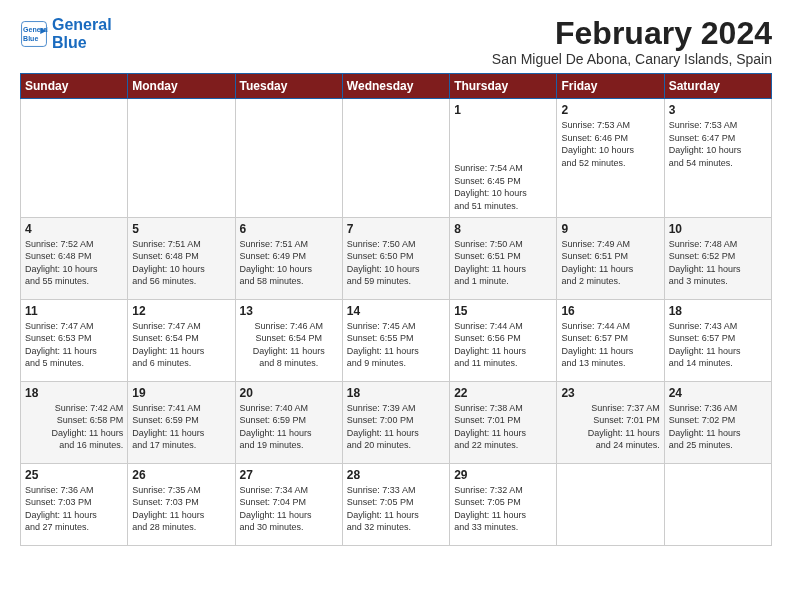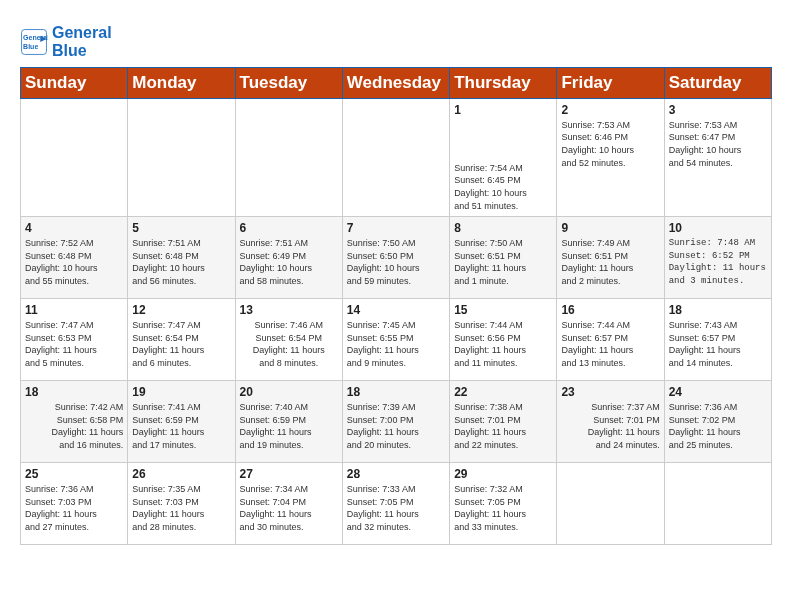--- a/index.html
+++ b/index.html
@@ -5,21 +5,21 @@
     * { margin: 0; padding: 0; box-sizing: border-box; }
     body {
       font-family: Arial, sans-serif;
       background: #fff;
       width: 792px;
       height: 612px;
       overflow: hidden;
     }
     .page {
       width: 792px;
-      padding: 24px 20px 10px 20px;
+      padding: 16px 20px 10px 20px;
     }
     .header-top {
       display: flex;
       align-items: flex-start;
       justify-content: space-between;
       margin-bottom: 4px;
     }
     .logo {
       display: flex;
       align-items: center;
@@ -42,23 +42,23 @@
       font-size: 14px;
       color: #333;
       font-weight: normal;
     }
     table {
       width: 100%;
       border-collapse: collapse;
       margin-top: 6px;
     }
     thead tr th {
-      background-color: #c2410c;
+      background-color: #7f1d1d;
       color: #fff;
-      font-size: 17px;
+      font-size: 12px;
       font-weight: bold;
       padding: 5px 4px;
       text-align: left;
       border: 1px solid #1a60a8;
     }
     tbody tr td {
       vertical-align: top;
       font-size: 9.5px;
       color: #333;
       padding: 4px 4px;
@@ -93,20 +93,24 @@
         <rect x="2" y="2" width="32" height="32" rx="4" fill="#fff" stroke="#1a6bbf" stroke-width="1"></rect>
         <text x="4" y="16" font-size="9" font-weight="bold" fill="#1a6bbf" font-family="Arial">General</text>
         <text x="4" y="27" font-size="9" font-weight="bold" fill="#1a6bbf" font-family="Arial">Blue</text>
         <polygon points="26,10 34,14 26,18" fill="#1a6bbf"></polygon>
       </svg>
       <div style="display:flex; flex-direction:column; line-height:1.15;">
         <span style="font-size:16px; font-weight:bold; color:#1a6bbf;">General</span>
         <span style="font-size:16px; font-weight:bold; color:#1a6bbf;">Blue</span>
       </div>
     </div>
+    <div class="title-block">
+      <div class="month-title">February 2024</div>
+      <div class="subtitle">San Miguel De Abona, Canary Islands, Spain</div>
+    </div>
   </div>
 
   <table>
     <thead>
       <tr>
       <th>Sunday</th>
           <th>Monday</th>
           <th>Tuesday</th>
           <th>Wednesday</th>
           <th>Thursday</th>
@@ -180,21 +184,21 @@
           </td>
           <td>
             <span class="day-num">9</span>
             <div class="day-info" style="white-space: pre-line;">Sunrise: 7:49 AM
 Sunset: 6:51 PM
 Daylight: 11 hours
 and 2 minutes.</div>
           </td>
           <td>
             <span class="day-num">10</span>
-            <div class="day-info" style="white-space: pre-line; font-family: Liberation Mono, monospace;">Sunrise: 7:48 AM
+            <div class="day-info" style="white-space: pre-line;">Sunrise: 7:48 AM
 Sunset: 6:52 PM
 Daylight: 11 hours
 and 3 minutes.</div>
           </td>
         </tr>
         <tr>
           <td>
             <span class="day-num">11</span>
             <div class="day-info" style="white-space: pre-line;">Sunrise: 7:47 AM
 Sunset: 6:53 PM

